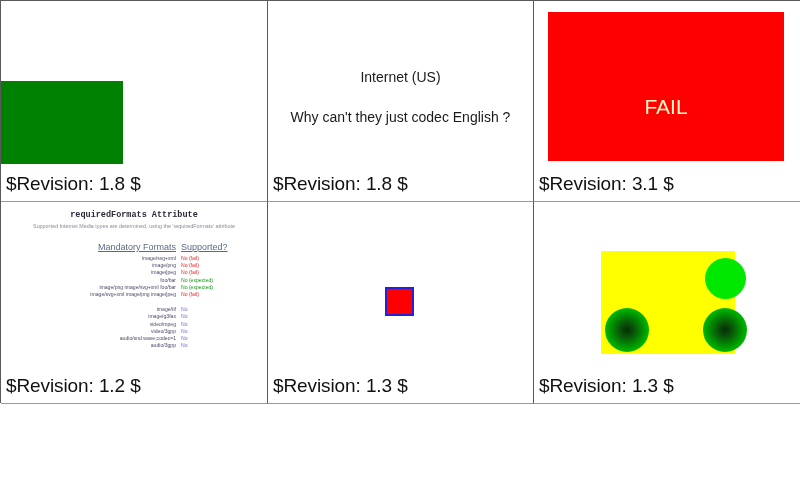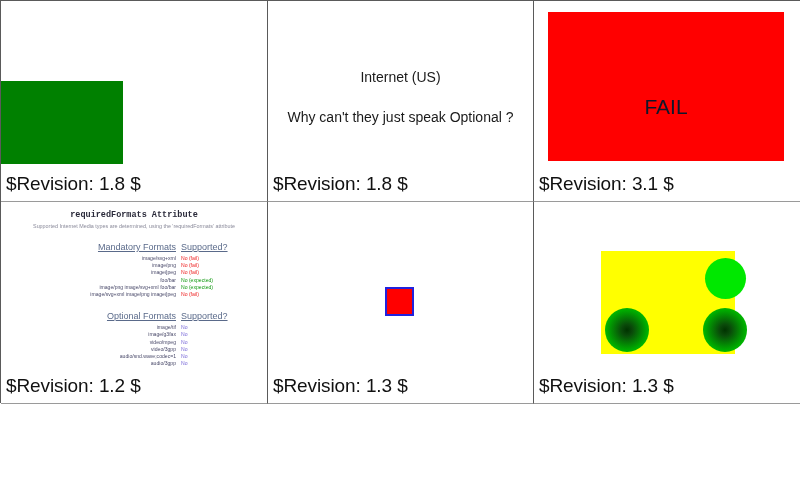--- a/index.html
+++ b/index.html
@@ -89,21 +89,21 @@
     height: 149px;
     background: #ff0000;
   }
   .fail-label {
     position: absolute;
     left: 0;
     right: 0;
     top: 83px;
     text-align: center;
     font-size: 21px;
-    color: #0f172a;
+    color: #fef9c3;
   }
 
   
   .rf-wrap {
     position: absolute;
     left: 0;
     top: 0;
     width: 100%;
     color: #3a3a4a;
   }
@@ -206,21 +206,21 @@
 
 <div id="grid">
 
   <div class="cell">
     <div class="green-rect"></div>
     <div class="revision">$Revision: 1.8 $</div>
   </div>
 
   <div class="cell">
     <div class="lang-title">Internet (US)</div>
-    <div class="lang-question">Why can't they just speak Optional ?</div>
+    <div class="lang-question">Why can't they just codec English ?</div>
     <div class="revision">$Revision: 1.8 $</div>
   </div>
 
   <div class="cell">
     <div class="fail-rect">
       <div class="fail-label">FAIL</div>
     </div>
     <div class="revision">$Revision: 3.1 $</div>
   </div>
 
@@ -257,24 +257,20 @@
           </tr>
           <tr>
             <td class="rf-col-fmt">image/svg+xml image/png image/jpeg</td>
             <td class="rf-col-sup sup-fail">No (fail)</td>
           </tr>
         </tbody>
       </table>
 
       <table class="rf-table">
         <tbody>
-          <tr class="rf-head">
-            <td class="rf-col-fmt">Optional Formats</td>
-            <td class="rf-col-sup">Supported?</td>
-          </tr>
           <tr>
             <td class="rf-col-fmt">image/tif</td>
             <td class="rf-col-sup sup-plain">No</td>
           </tr>
           <tr>
             <td class="rf-col-fmt">image/g3fax</td>
             <td class="rf-col-sup sup-plain">No</td>
           </tr>
           <tr>
             <td class="rf-col-fmt">video/mpeg</td>

